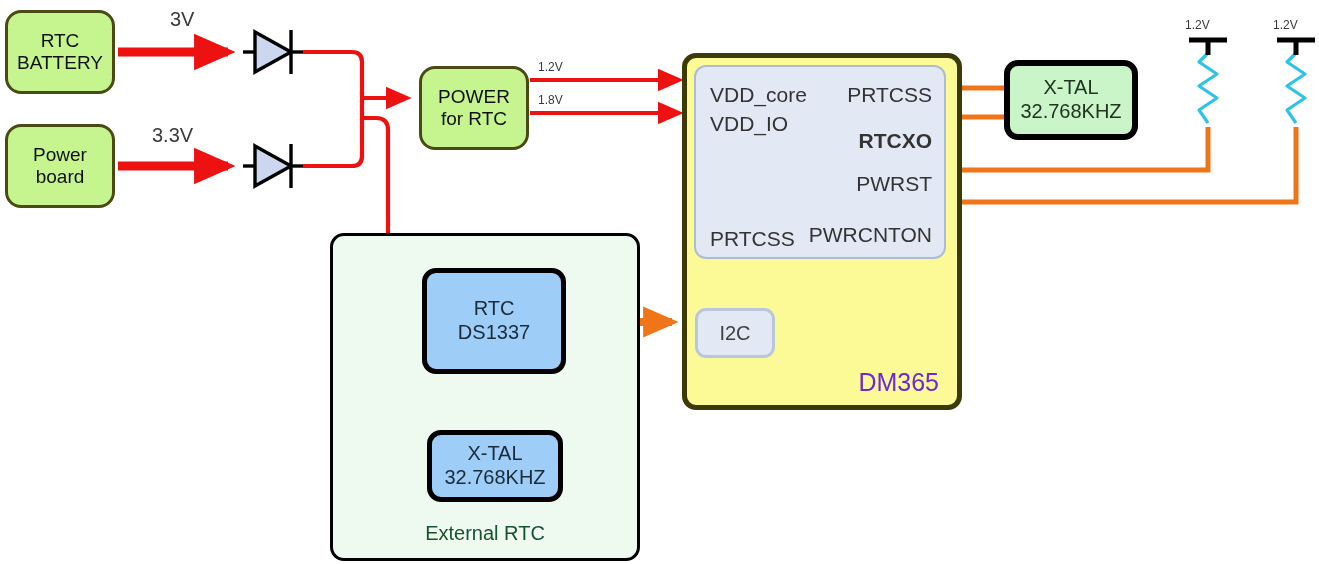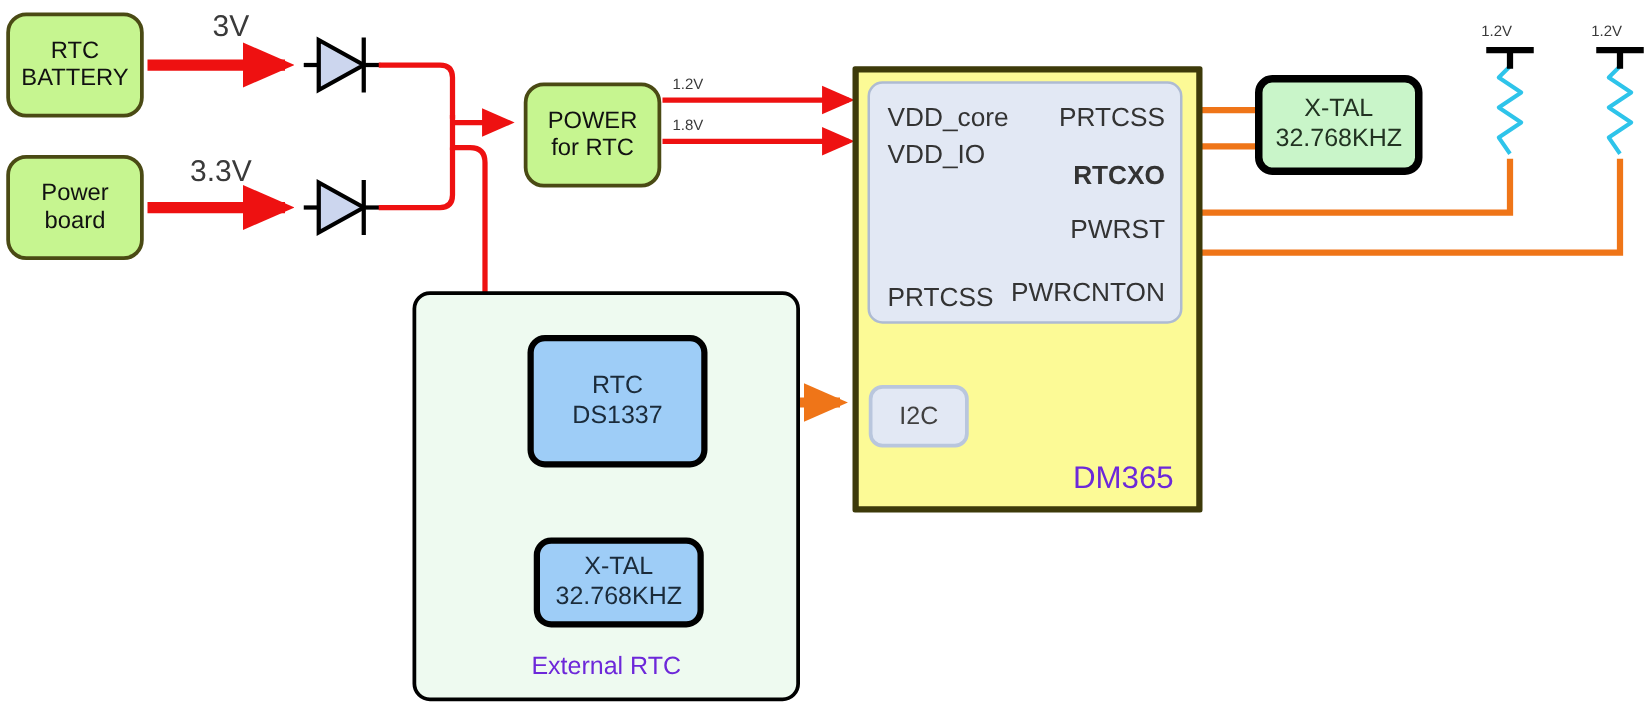--- a/index.html
+++ b/index.html
@@ -45,21 +45,21 @@
     color: #111;
   }
   
   .blk-container {
     background: #eefaf0;
     border: 3px solid #000000;
     border-radius: 14px;
     justify-content: flex-end;
     padding-bottom: 12px;
     font-size: 20px;
-    color: #6d28d9;
+    color: #14532d;
   }
   
   .blk-blue {
     background: #9ecdf7;
     border: 5px solid #000000;
     border-radius: 14px;
     font-size: 20px;
     color: #1b2b3a;
   }
   
@@ -67,21 +67,21 @@
     background: #c9f5c9;
     border: 6px solid #000000;
     border-radius: 14px;
     font-size: 20px;
     color: #223322;
   }
   
   .blk-chip {
     background: #fcfa96;
     border: 5px solid #3d3a0a;
-    border-radius: 2px;
+    border-radius: 14px;
     display: block;
   }
   .chip-label {
     position: absolute;
     right: 18px;
     bottom: 8px;
     font-size: 25px;
     color: #6d28d9;
   }
   .blk-prtcss {
@@ -106,21 +106,21 @@
     border-radius: 11px;
     display: flex;
     align-items: center;
     justify-content: center;
     font-size: 20px;
     color: #404040;
   }
   
   .lbl {
     position: absolute;
-    font-size: 24px;
+    font-size: 20px;
     color: #3a3a3a;
     white-space: nowrap;
   }
   .lbl-small { font-size: 12px; }
 </style>
 </head>
 <body>
 
 <div id="diagram-root">
 

